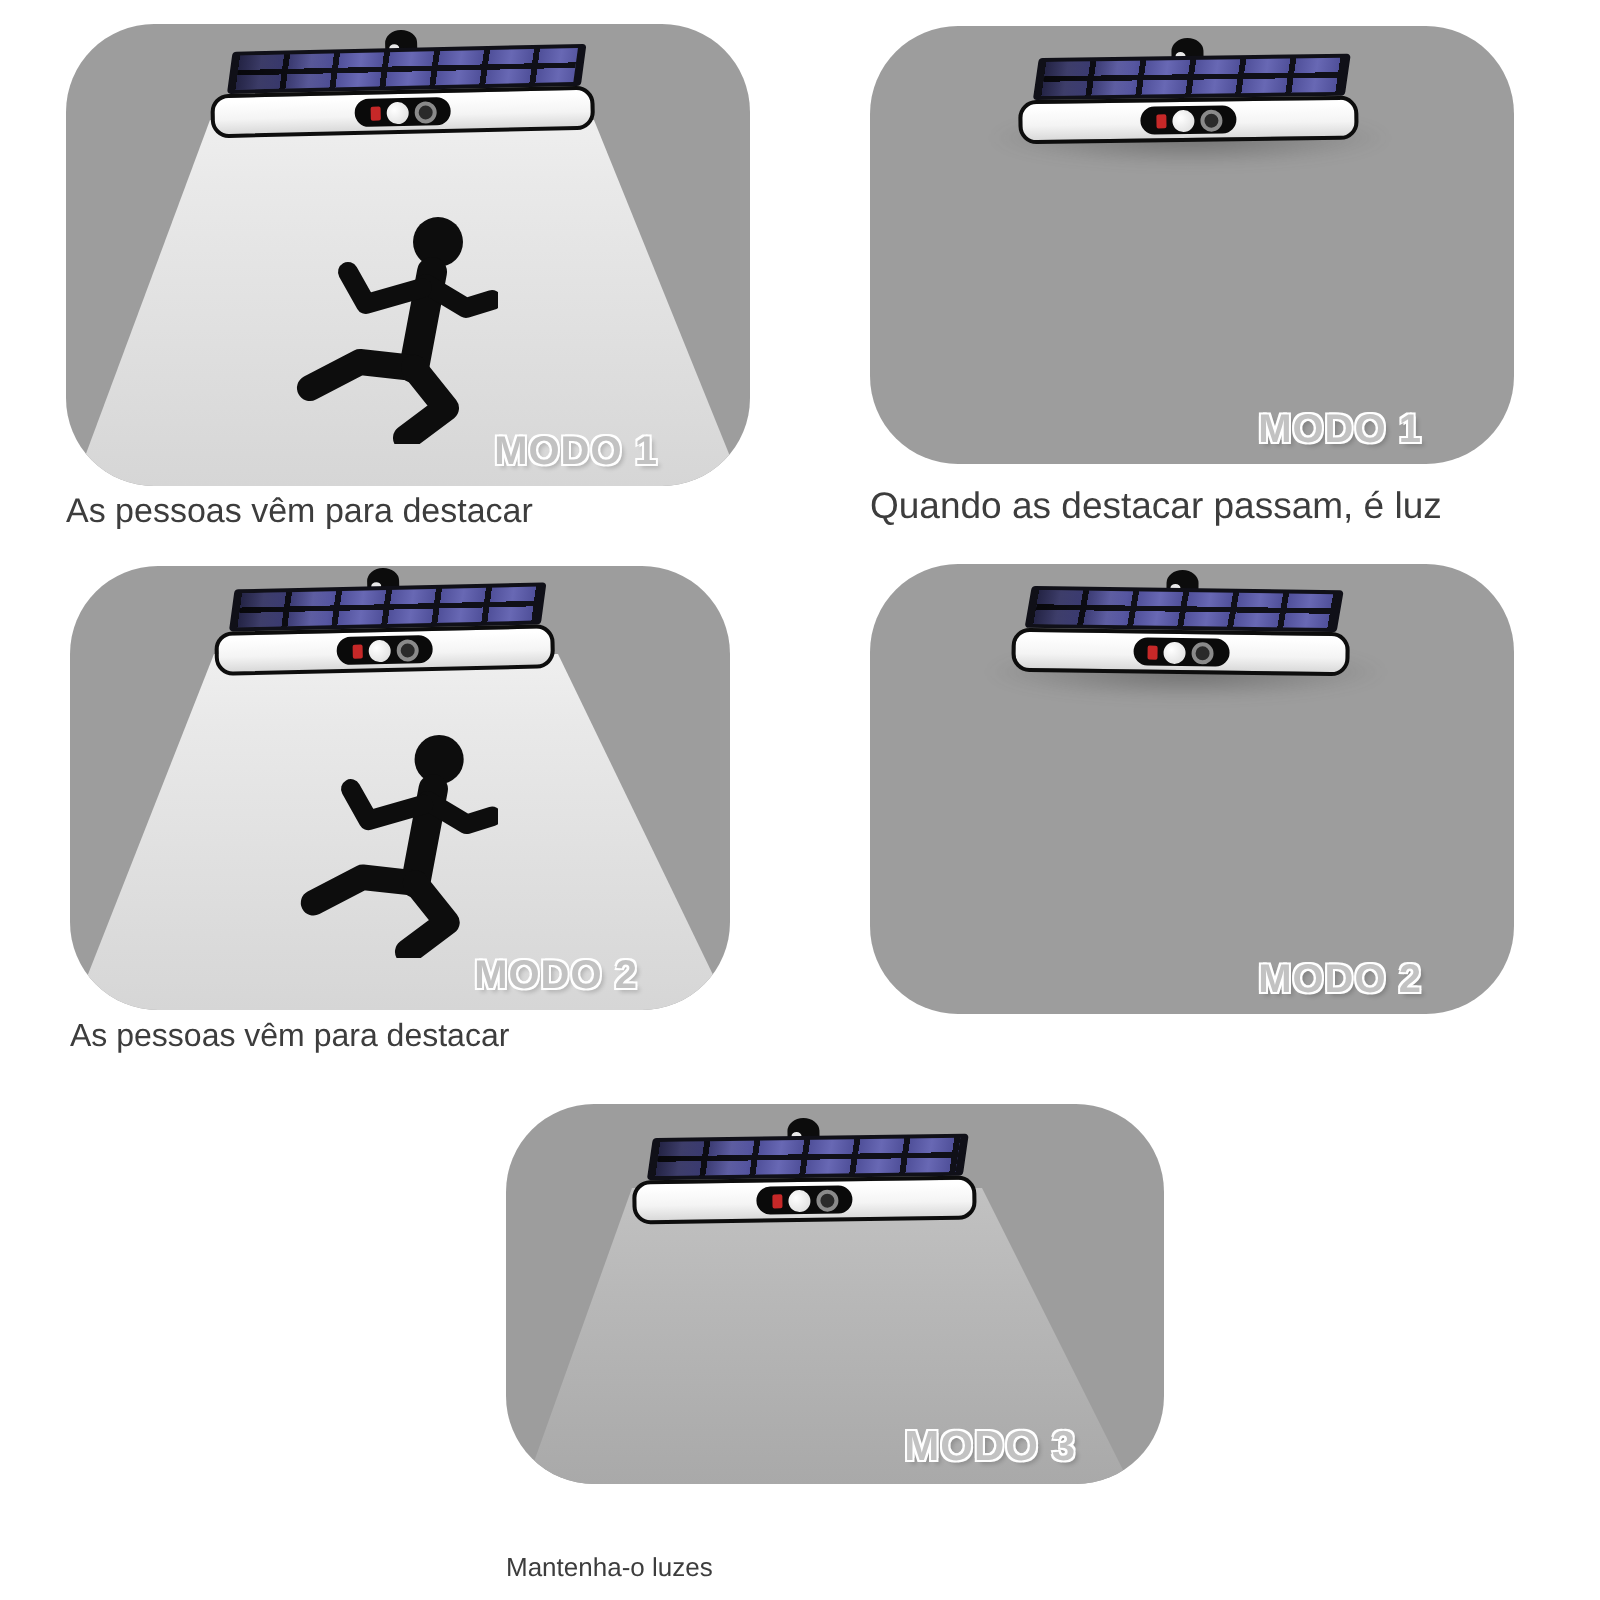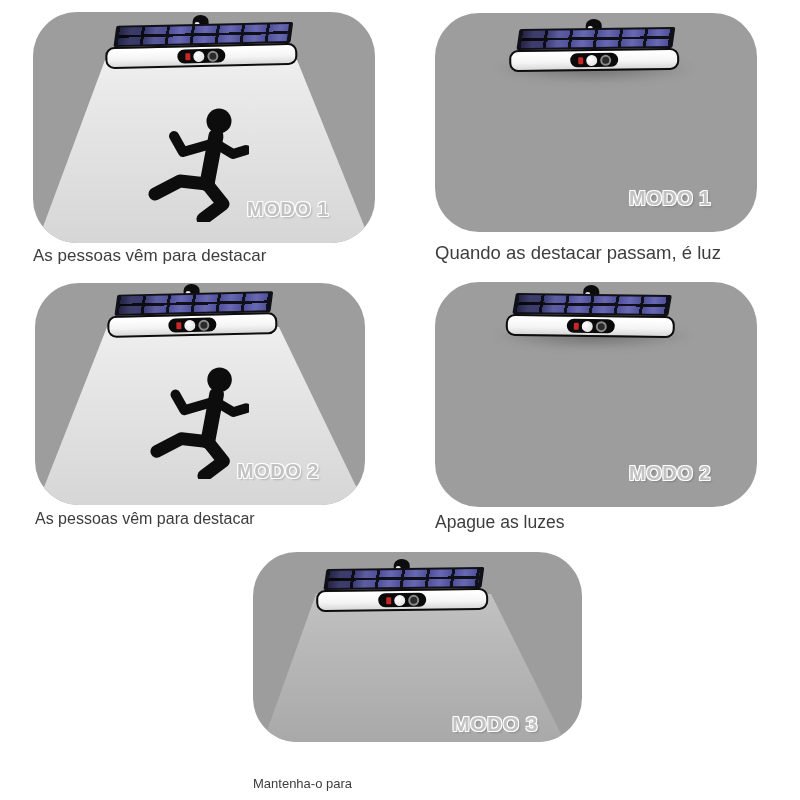--- a/index.html
+++ b/index.html
@@ -89,21 +89,21 @@
     background:#2a2a2a;border:2px solid #8a8a8a;
   }
 
   
   .person{position:absolute;}
   .p1 .person{left:110px;top:88px;width:106px;height:122px;}
   .p3 .person{left:110px;top:76px;width:104px;height:120px;}
 
   
   .mode-label{
-    position:absolute;right:46px;bottom:22px;
+    position:absolute;right:46px;bottom:5px;
     font-size:20px;font-weight:700;letter-spacing:.5px;
     color:var(--mode-label-color,#c2c2c2);
     text-shadow:-1px -1px 0 #fff,1px -1px 0 #fff,-1px 1px 0 #fff,1px 1px 0 #fff,2px 2px 2px rgba(0,0,0,.18);
   }
   .p5 .mode-label{right:44px;bottom:6px;font-size:21px;}
 
   
   .caption{
     position:absolute;text-align:left;color:var(--caption-color,#3d3d3d);
   }
@@ -205,34 +205,33 @@
       <div class="led-bar">
         <div class="sensor-pill">
           <span class="ind-red"></span>
           <span class="pir"></span>
           <span class="mode-btn"></span>
         </div>
       </div>
     </div>
     <div class="mode-label">MODO 2</div>
   </section>
-  <div class="caption cap4">Apague as luzes</div>
 
   <section class="panel p5">
     <div class="beam dim"></div>
     <div class="fixture">
       <div class="bracket"></div>
       <div class="solar">
           <div class="solar-cells"></div>
         </div>
       <div class="led-bar">
         <div class="sensor-pill">
           <span class="ind-red"></span>
           <span class="pir"></span>
           <span class="mode-btn"></span>
         </div>
       </div>
     </div>
     <div class="mode-label">MODO 3</div>
   </section>
-  <div class="caption cap5">Mantenha-o para</div>
+  <div class="caption cap5">Mantenha-o luzes</div>
 
 </div>
 
 </body></html>

